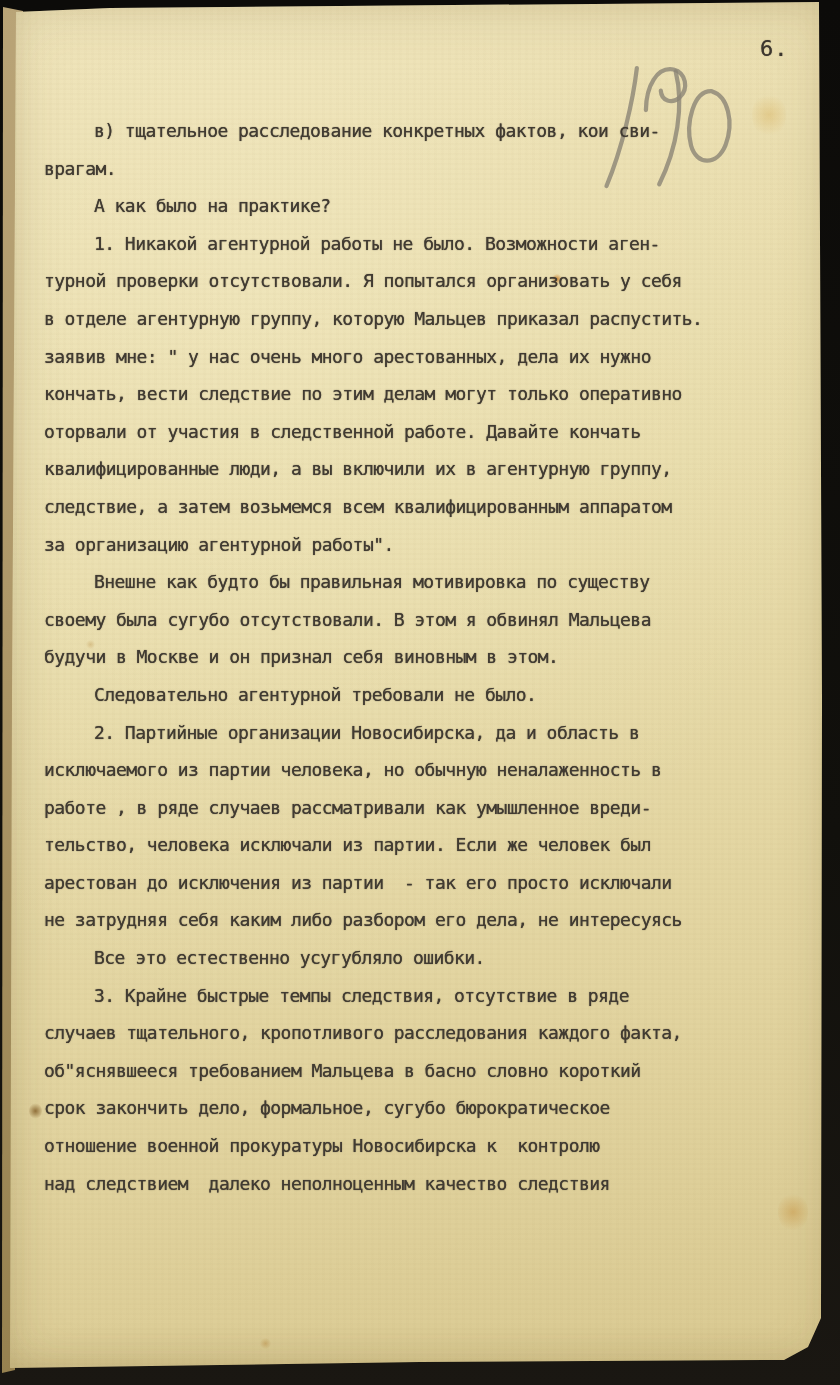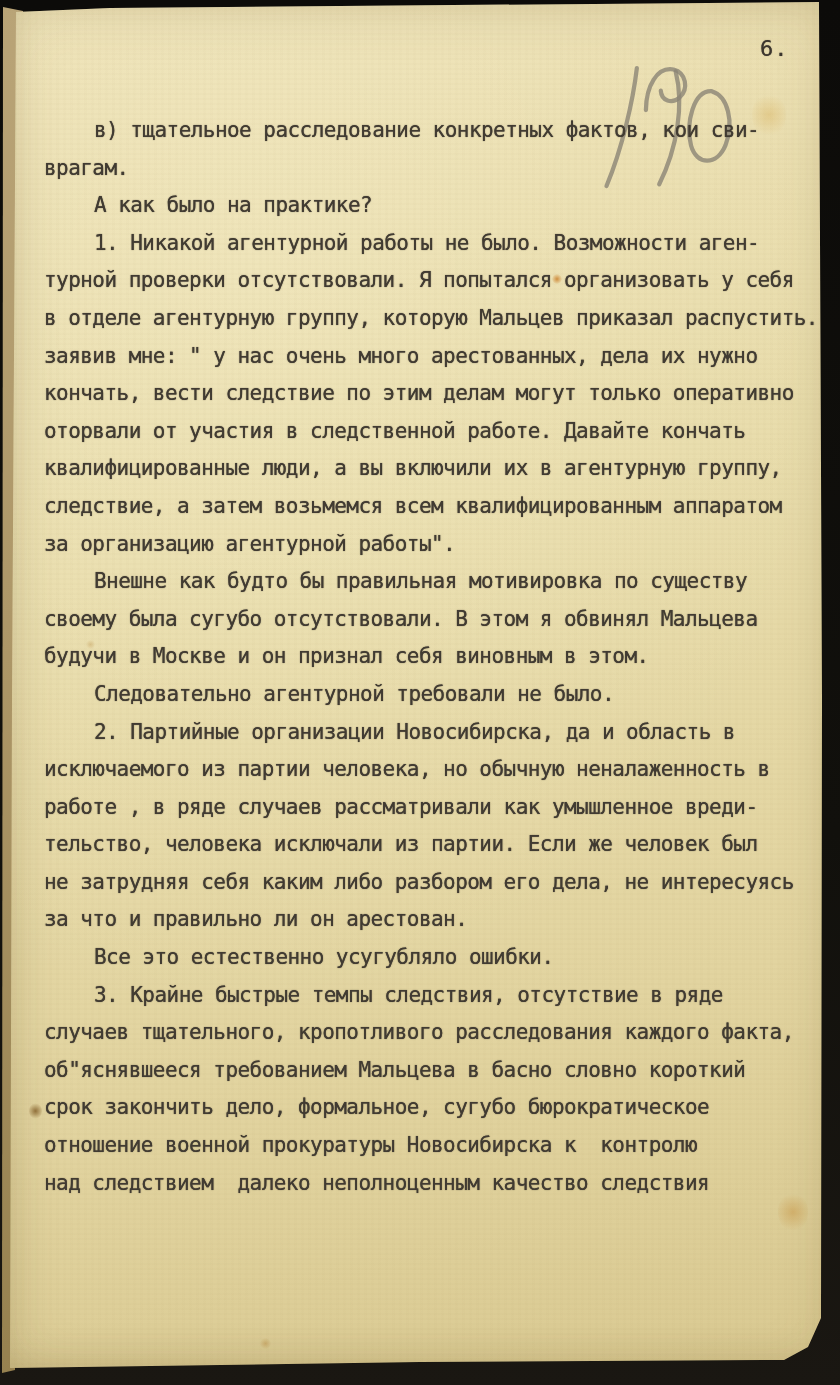--- a/index.html
+++ b/index.html
@@ -46,21 +46,21 @@
     font-size:22px;letter-spacing:1px;
     color:#3c362e;text-shadow:0 0 .8px rgba(60,54,46,.85);
   }
   
   .handwritten{position:absolute;left:588px;top:56px;width:152px;height:132px;}
   .handwritten svg{display:block;width:100%;height:100%;transform:rotate(-4deg);}
   .sr{position:absolute;width:1px;height:1px;overflow:hidden;opacity:0;}
   
   .textblock{
     position:absolute;left:44px;top:112px;width:782px;
-    font-size:21px;letter-spacing:-0.55px;
+    font-size:18px;letter-spacing:-0.55px;
     color:#413b32;
     text-shadow:0 0 .7px rgba(58,52,44,.85), 0 0 1.6px rgba(58,52,44,.25);
   }
   .line{height:37.6px;line-height:37.6px;white-space:pre;}
   .ind{padding-left:50px;}
 </style>
 </head>
 <body>
 
 <div class="scan">
@@ -103,22 +103,22 @@
     <div class="line">следствие, а затем возьмемся всем квалифицированным аппаратом</div>
     <div class="line">за организацию агентурной работы".</div>
     <div class="line ind">Внешне как будто бы правильная мотивировка по существу</div>
     <div class="line">своему была сугубо отсутствовали. В этом я обвинял Мальцева</div>
     <div class="line">будучи в Москве и он признал себя виновным в этом.</div>
     <div class="line ind">Следовательно агентурной требовали не было.</div>
     <div class="line ind">2. Партийные организации Новосибирска, да и область в</div>
     <div class="line">исключаемого из партии человека, но обычную неналаженность в</div>
     <div class="line">работе , в ряде случаев рассматривали как умышленное вреди-</div>
     <div class="line">тельство, человека исключали из партии. Если же человек был</div>
+    <div class="line">арестован до исключения из партии  - так его просто исключали</div>
     <div class="line">не затрудняя себя каким либо разбором его дела, не интересуясь</div>
-    <div class="line">за что и правильно ли он арестован.</div>
     <div class="line ind">Все это естественно усугубляло ошибки.</div>
     <div class="line ind">3. Крайне быстрые темпы следствия, отсутствие в ряде</div>
     <div class="line">случаев тщательного, кропотливого расследования каждого факта,</div>
     <div class="line">об"яснявшееся требованием Мальцева в басно словно короткий</div>
     <div class="line">срок закончить дело, формальное, сугубо бюрократическое</div>
     <div class="line">отношение военной прокуратуры Новосибирска к  контролю</div>
     <div class="line">над следствием  далеко неполноценным качество следствия</div>
   </div>
 </div>
 

